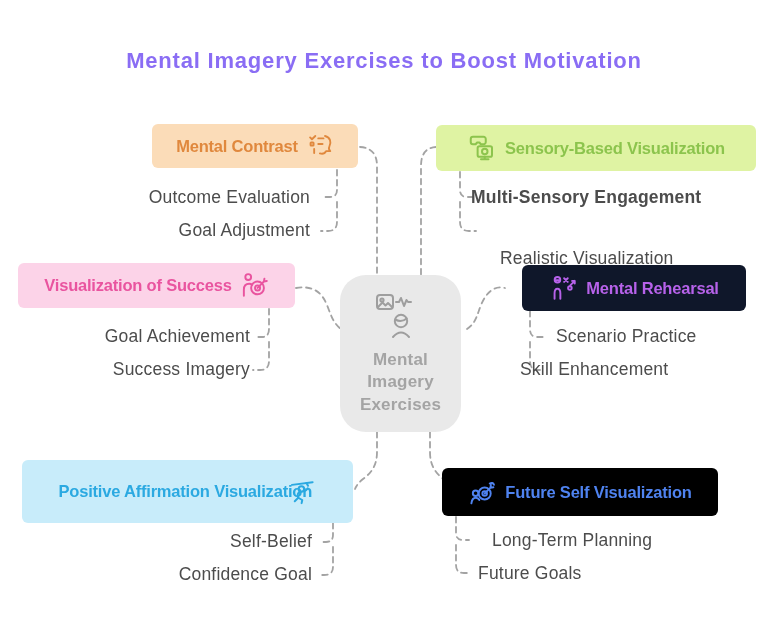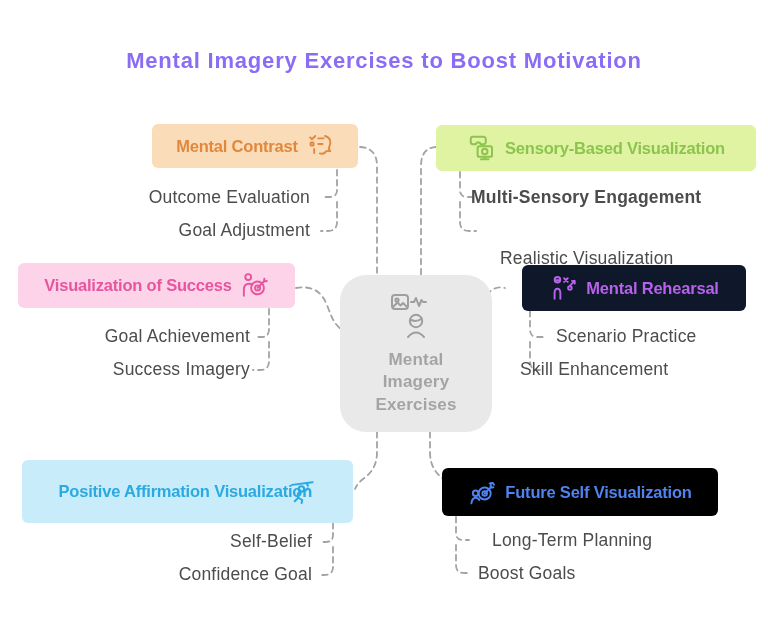--- a/index.html
+++ b/index.html
@@ -14,21 +14,21 @@
   #connectors{position:absolute;left:0;top:0;width:768px;height:629px;}
   #connectors path{fill:none;stroke:#a3a3a3;stroke-width:1.8;stroke-dasharray:5.5 4.5;stroke-linecap:round;}
   .node{
     position:absolute;display:flex;align-items:center;justify-content:center;gap:8px;
     border-radius:6px;font-weight:bold;font-size:16.5px;letter-spacing:-0.2px;
   }
   .node .lbl{white-space:nowrap;}
   .node svg{flex:0 0 auto;display:block;}
   .node svg *{fill:none;stroke:currentColor;stroke-width:1.6;stroke-linecap:round;stroke-linejoin:round;}
   #center-node{
-    position:absolute;left:340px;top:275px;width:152px;height:157px;
+    position:absolute;left:340px;top:275px;width:121px;height:157px;
     background:#e9e9e9;border-radius:26px;display:flex;flex-direction:column;
     align-items:center;justify-content:center;gap:8px;
   }
   #center-node .lbl{
     text-align:center;font-weight:bold;font-size:17px;line-height:1.32;
     width:100px;letter-spacing:0.2px;
   }
   #center-node svg *{fill:none;stroke:#9e9e9e;stroke-width:2;stroke-linecap:round;stroke-linejoin:round;}
   .sub{
     position:absolute;font-size:17.5px;font-weight:500;color:#4c4c4c;
@@ -150,15 +150,15 @@
       <circle cx="6.3" cy="12.6" r="2.3"></circle>
       <path d="M2.8 21 C3.2 18 4.6 16.4 6.5 16.4 C7.7 16.4 8.7 17 9.4 18.1"></path>
       <circle cx="13.8" cy="12.8" r="5"></circle>
       <circle cx="13.8" cy="12.8" r="1.9"></circle>
       <path d="M13.8 12.8 L18.8 7.8 M18.6 8 L21 7.7 M18.6 8 L18.9 5.6"></path>
       <path d="M18 4.6 C19.5 3.6 21 4.1 21.5 5.6"></path>
     </svg>
     <span class="lbl">Future Self Visualization</span>
   </div>
   <div class="sub" style="left:492px;top:530px;">Long-Term Planning</div>
-  <div class="sub" style="left:478px;top:563px;">Boost Goals</div>
+  <div class="sub" style="left:478px;top:563px;">Future Goals</div>
 
 </div>
 
 </body></html>

